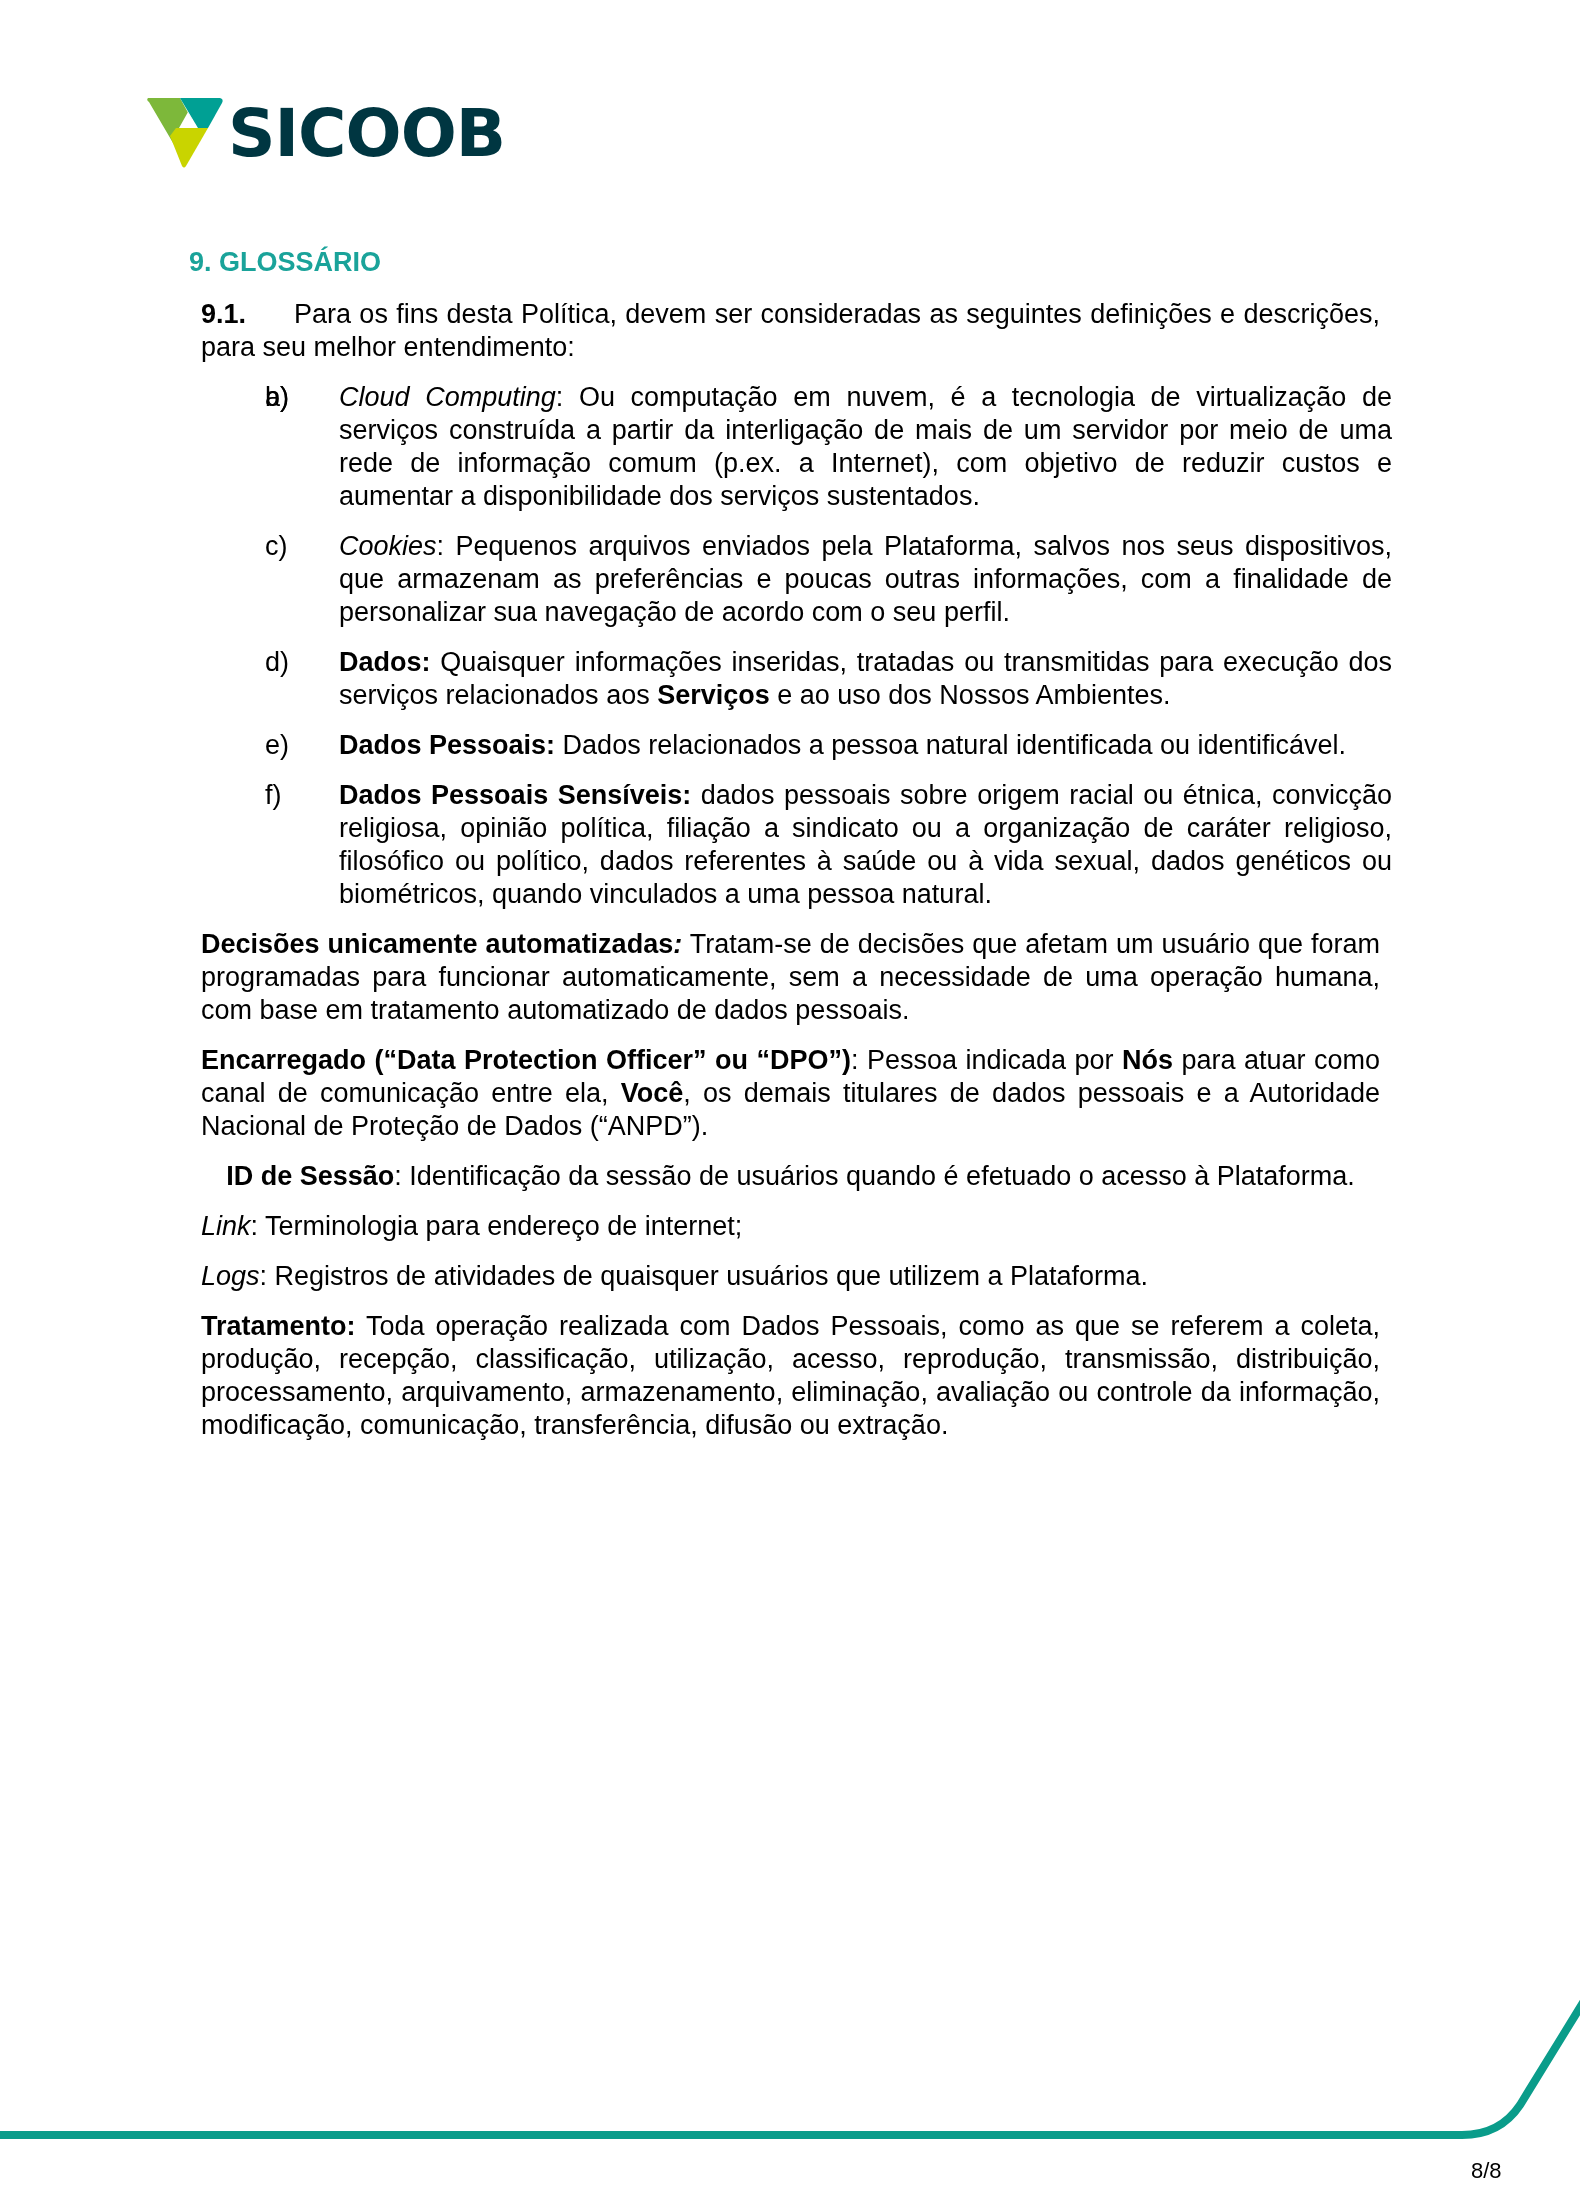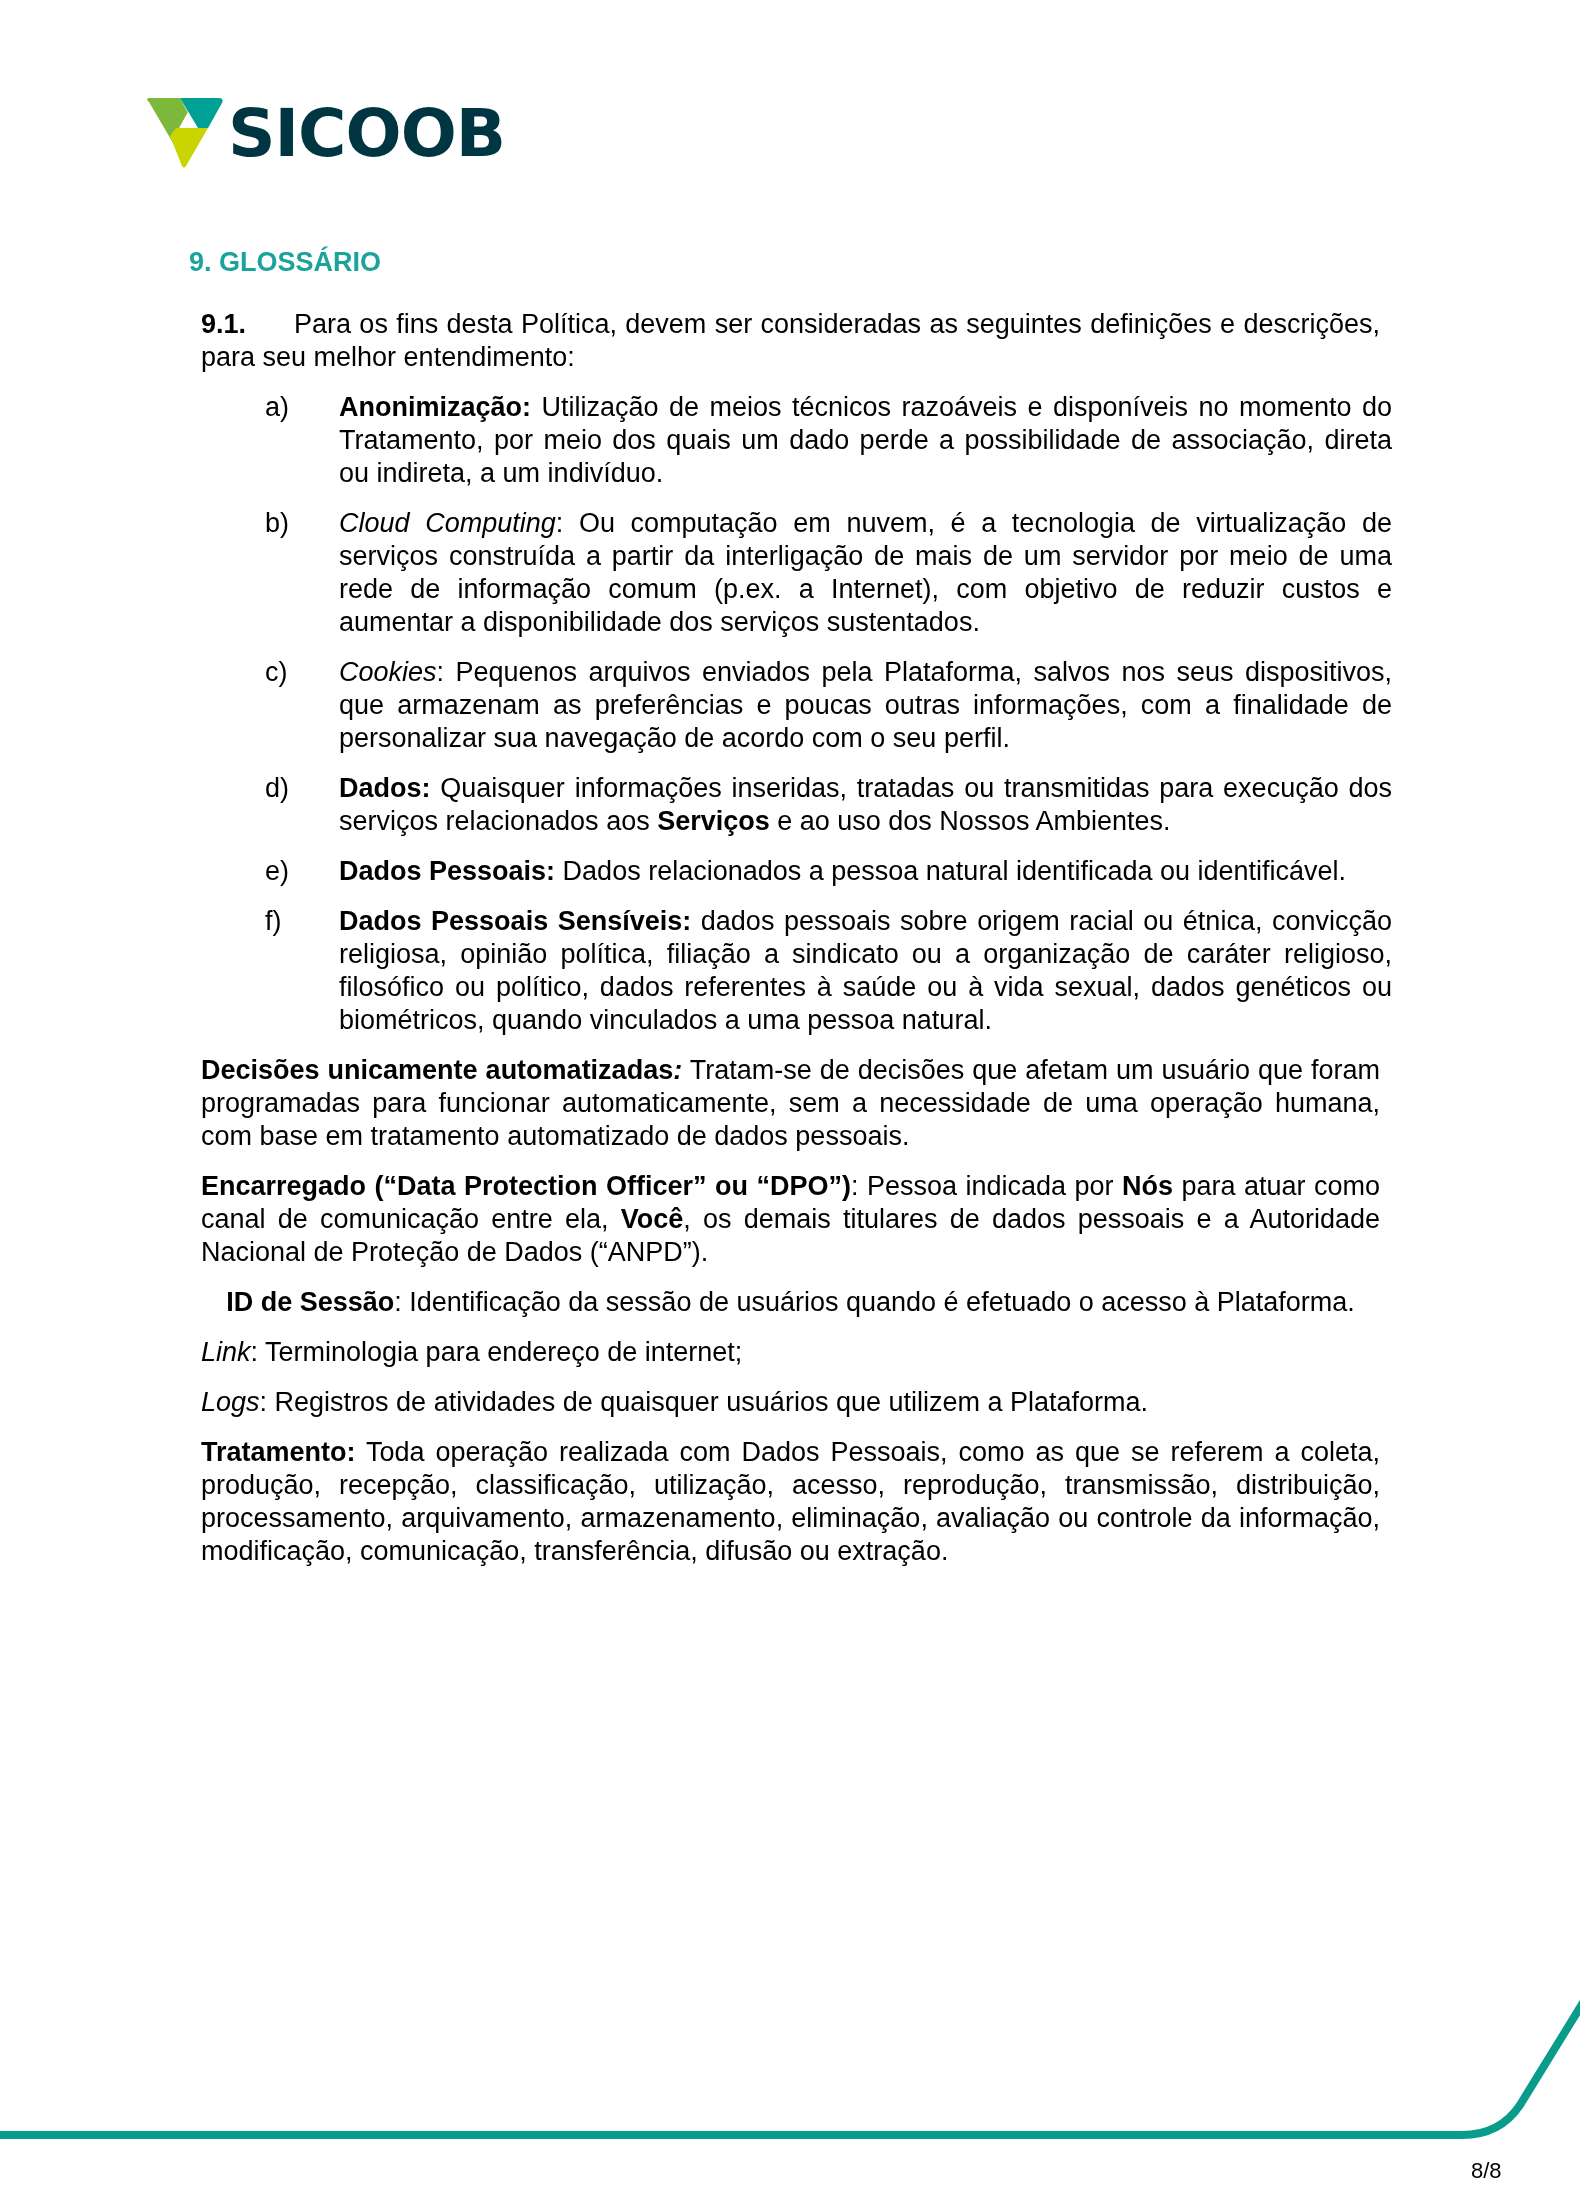--- a/index.html
+++ b/index.html
@@ -5,21 +5,21 @@
   html, body { margin: 0; padding: 0; background: #ffffff; }
   body { width: 1580px; height: 2211px; position: relative; overflow: hidden;
          font-family: "Liberation Sans", sans-serif; color: #000; }
   .logo { position: absolute; left: 146px; top: 98px; width: 312px; height: 72px; }
   .logo svg { display: block; }
   .wordmark { position: absolute; left: 82px; top: -6px; font-family: "DejaVu Sans", sans-serif;
               font-weight: bold; font-size: 66px; letter-spacing: -1px; line-height: 84px; }
   .content { position: absolute; left: 189px; top: 242px; width: 1203px;
              font-size: 27px; line-height: 33px; }
   .content p { margin: 12px; text-align: justify; }
-  .h1 { color: #1AA39A; font-weight: bold; font-size: 27px; line-height: 40px; margin: 0 0 26px 0; }
+  .h1 { color: #1AA39A; font-weight: bold; font-size: 27px; line-height: 40px; margin: 0 0 16px 0; }
   .para { margin-bottom: 17px !important; }
   .num { font-weight: bold; display: inline-block; width: 93px; }
   .list { list-style: none; margin: 0; padding: 0; }
   .li { position: relative; padding-left: 150px; margin-bottom: 17px; text-align: justify; }
   .marker { position: absolute; left: 76px; top: 0; }
   .li p { margin: 0; }
   b { font-weight: bold; }
   .bi { font-weight: normal; font-style: italic; }
   i { font-style: italic; }
   .footer-line { position: absolute; left: 0; top: 1975px; width: 1580px; height: 180px; }
@@ -43,21 +43,20 @@
 </div>
 
 <div class="content">
   <h1 class="h1">9. GLOSSÁRIO</h1>
 
   <p class="para"><span class="num">9.1.</span><span>Para os fins desta Política, devem ser consideradas as seguintes definições e descrições, para seu melhor entendimento:</span></p>
 
   <div class="list">
     <div class="li">
       <span class="marker">a)</span>
-      <p><b>Anonimização:</b><span> Utilização de meios técnicos razoáveis e disponíveis no momento do Tratamento, por meio dos quais um dado perde a possibilidade de associação, direta ou indireta, a um indivíduo.</span></p>
     </div>
     <div class="li">
       <span class="marker">b)</span>
       <p><span class="bi">Cloud Computing</span><span>: Ou computação em nuvem, é a tecnologia de virtualização de serviços construída a partir da interligação de mais de um servidor por meio de uma rede de informação comum (p.ex. a Internet), com objetivo de reduzir custos e aumentar a disponibilidade dos serviços sustentados.</span></p>
     </div>
     <div class="li">
       <span class="marker">c)</span>
       <p><span class="bi">Cookies</span><span>: Pequenos arquivos enviados pela Plataforma, salvos nos seus dispositivos, que armazenam as preferências e poucas outras informações, com a finalidade de personalizar sua navegação de acordo com o seu perfil.</span></p>
     </div>
     <div class="li">

